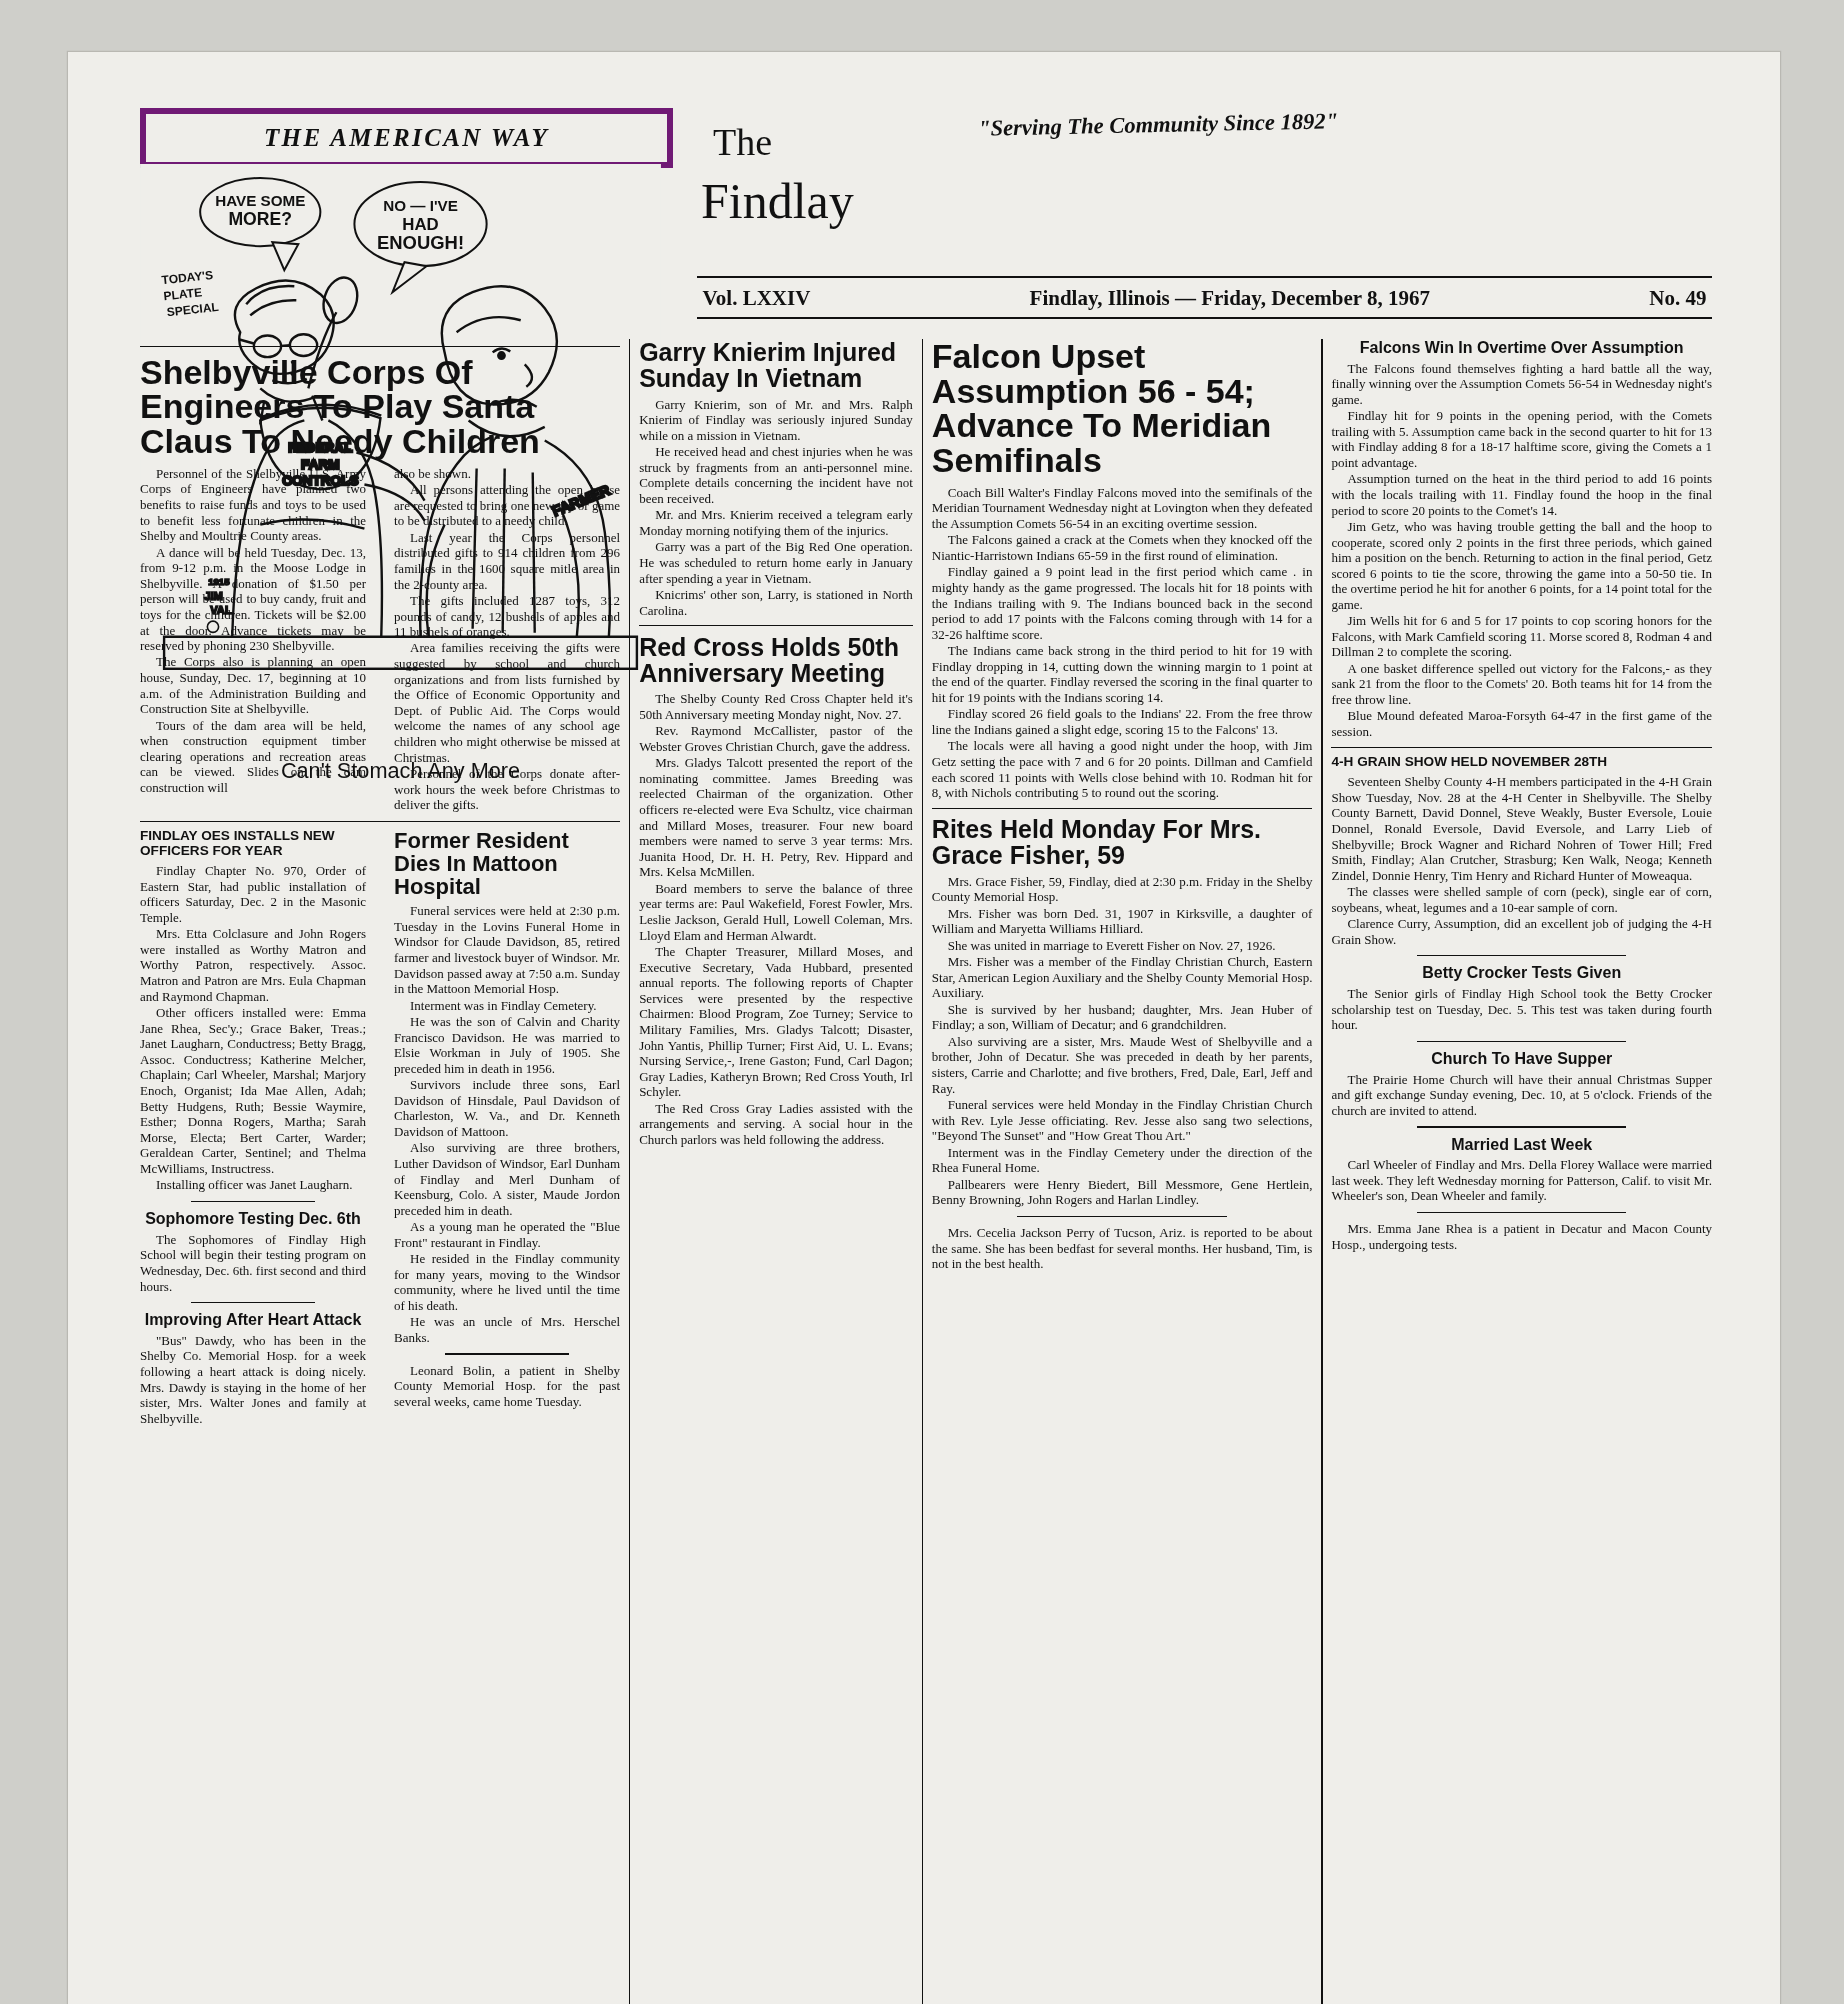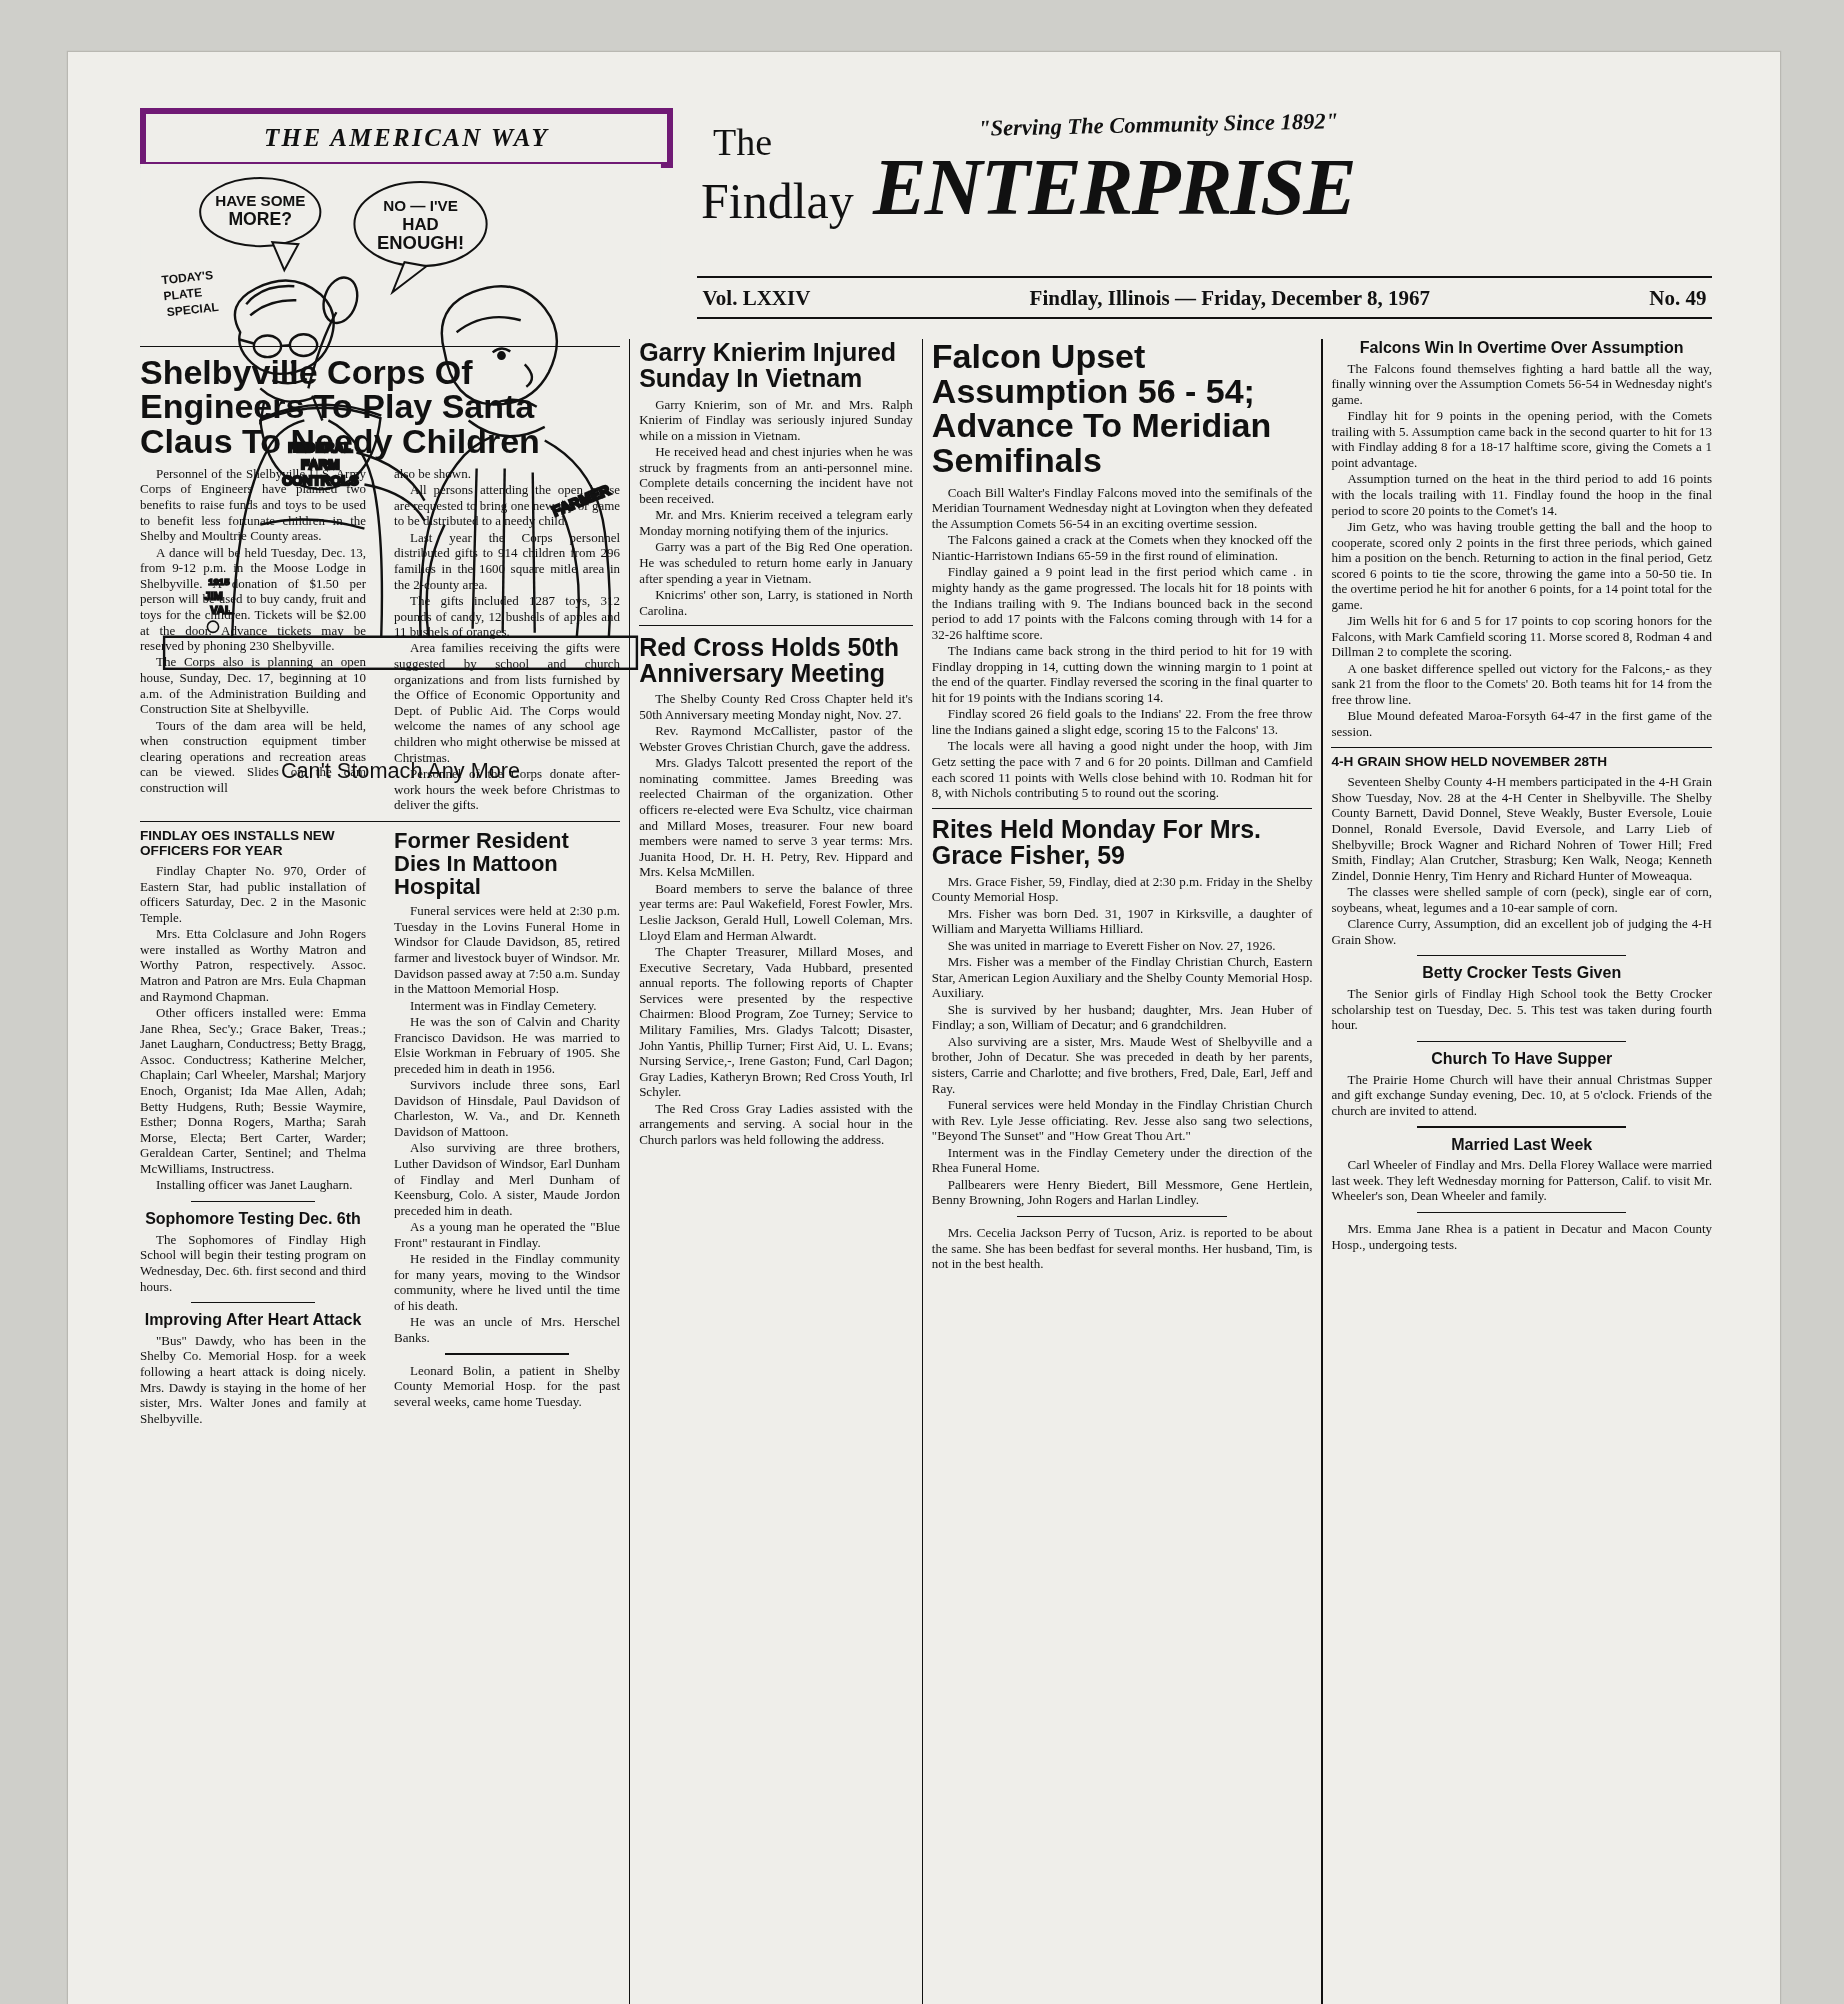--- a/index.html
+++ b/index.html
@@ -225,21 +225,20 @@
             </g>
           </svg>
         </div>
 
         <div class="cartoon-caption">Can't Stomach Any More</div>
 
         <div class="title-block">
           <div class="serving">"Serving The Community Since 1892"</div>
           <div class="the-word">The</div>
           <div class="findlay-word">Findlay</div>
-          <div class="enterprise-word">ENTERPRISE</div>
         </div>
         <div class="mast-rule-top"></div>
         <div class="volline">
           <span>Vol. LXXIV</span>
           <span>Findlay, Illinois — Friday, December 8, 1967</span>
           <span>No. 49</span>
         </div>
         <div class="mast-rule-bot"></div>
       </div>
 
@@ -283,21 +282,21 @@
               <div class="hr-short"></div>
 
               <h2 class="hl-sm-c">Improving After Heart Attack</h2>
               <p class="body">"Bus" Dawdy, who has been in the Shelby Co. Memorial Hosp. for a week following a heart attack is doing nicely. Mrs. Dawdy is staying in the home of her sister, Mrs. Walter Jones and family at Shelbyville.</p>
             </div>
 
             <div class="subcol">
               <h2 class="hl-md">Former Resident Dies In Mattoon Hospital</h2>
               <p class="body">Funeral services were held at 2:30 p.m. Tuesday in the Lovins Funeral Home in Windsor for Claude Davidson, 85, retired farmer and livestock buyer of Windsor. Mr. Davidson passed away at 7:50 a.m. Sunday in the Mattoon Memorial Hosp.</p>
               <p class="body">Interment was in Findlay Cemetery.</p>
-              <p class="body">He was the son of Calvin and Charity Francisco Davidson. He was married to Elsie Workman in February of 1905. She preceded him in death in 1956.</p>
+              <p class="body">He was the son of Calvin and Charity Francisco Davidson. He was married to Elsie Workman in July of 1905. She preceded him in death in 1956.</p>
               <p class="body">Survivors include three sons, Earl Davidson of Hinsdale, Paul Davidson of Charleston, W. Va., and Dr. Kenneth Davidson of Mattoon.</p>
               <p class="body">Also surviving are three brothers, Luther Davidson of Windsor, Earl Dunham of Findlay and Merl Dunham of Keensburg, Colo. A sister, Maude Jordon preceded him in death.</p>
               <p class="body">As a young man he operated the "Blue Front" restaurant in Findlay.</p>
               <p class="body">He resided in the Findlay community for many years, moving to the Windsor community, where he lived until the time of his death.</p>
               <p class="body">He was an uncle of Mrs. Herschel Banks.</p>
               <div class="hr-short"></div>
               <p class="body">Leonard Bolin, a patient in Shelby County Memorial Hosp. for the past several weeks, came home Tuesday.</p>
             </div>
           </div>
         </div>

